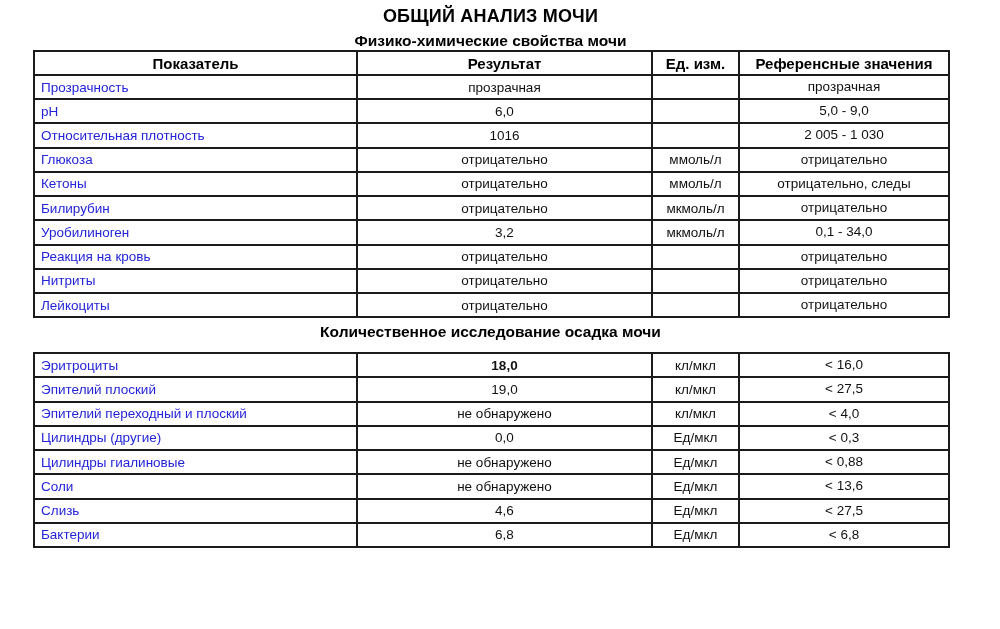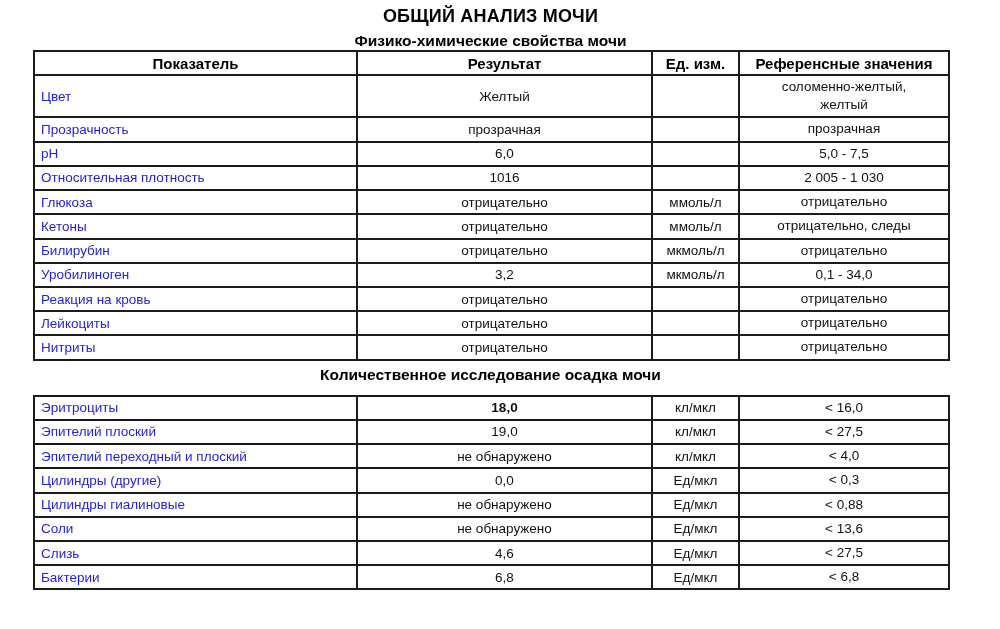--- a/index.html
+++ b/index.html
@@ -87,37 +87,30 @@
     <thead>
       <tr>
         <th>Показатель</th>
         <th>Результат</th>
         <th>Ед. изм.</th>
         <th>Референсные значения</th>
       </tr>
     </thead>
     <tbody>
         <tr>
-          <td class="param">Цвет</td>
-          <td class="result">Желтый</td>
-          <td class="unit"></td>
-          <td class="ref">соломенно-желтый,
-желтый</td>
-        </tr>
-        <tr>
           <td class="param">Прозрачность</td>
           <td class="result">прозрачная</td>
           <td class="unit"></td>
           <td class="ref">прозрачная</td>
         </tr>
         <tr>
           <td class="param">pH</td>
           <td class="result">6,0</td>
           <td class="unit"></td>
-          <td class="ref">5,0 - 7,5</td>
+          <td class="ref">5,0 - 9,0</td>
         </tr>
         <tr>
           <td class="param">Относительная плотность</td>
           <td class="result">1016</td>
           <td class="unit"></td>
           <td class="ref">2 005 - 1 030</td>
         </tr>
         <tr>
           <td class="param">Глюкоза</td>
           <td class="result">отрицательно</td>
@@ -142,27 +135,27 @@
           <td class="unit">мкмоль/л</td>
           <td class="ref">0,1 - 34,0</td>
         </tr>
         <tr>
           <td class="param">Реакция на кровь</td>
           <td class="result">отрицательно</td>
           <td class="unit"></td>
           <td class="ref">отрицательно</td>
         </tr>
         <tr>
+          <td class="param">Нитриты</td>
+          <td class="result">отрицательно</td>
+          <td class="unit"></td>
+          <td class="ref">отрицательно</td>
+        </tr>
+        <tr>
           <td class="param">Лейкоциты</td>
-          <td class="result">отрицательно</td>
-          <td class="unit"></td>
-          <td class="ref">отрицательно</td>
-        </tr>
-        <tr>
-          <td class="param">Нитриты</td>
           <td class="result">отрицательно</td>
           <td class="unit"></td>
           <td class="ref">отрицательно</td>
         </tr>
       </tbody>
   </table>
 
   <div class="section-title second">Количественное исследование осадка мочи</div>
 
   <table>

